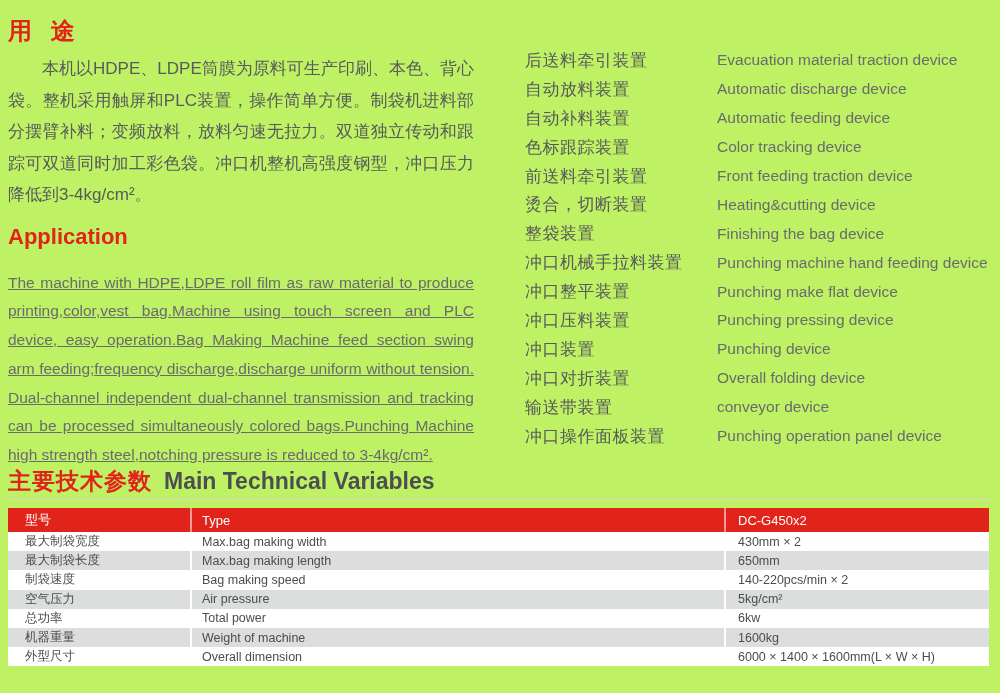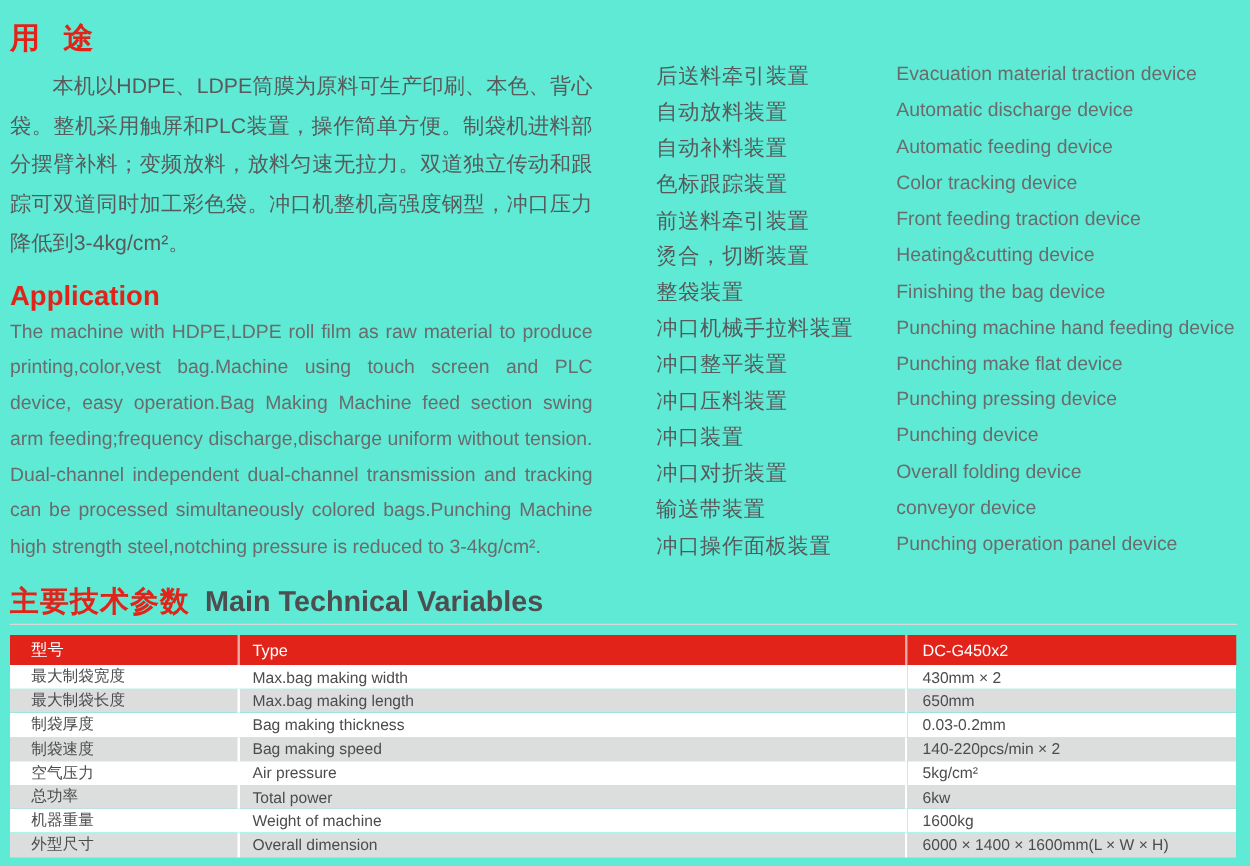--- a/index.html
+++ b/index.html
@@ -6,21 +6,21 @@
     --red:#e2231a;
     --heading-dark:#4d4e50;
     --body-text:#595a5c;
     --stripe:#dcdddd;
   }
   *{box-sizing:border-box;}
   html,body{margin:0;padding:0;background:#ffffff;}
   .page{
     position:relative;
     width:1000px;height:693px;
-    background:#5eead4;
+    background:#bef264;
     overflow:hidden;
     font-family:"Liberation Sans","DejaVu Sans",sans-serif;
   }
 
   
   .left-col{position:absolute;left:8px;top:16px;width:466px;}
   .usage-title{
     margin:0;font-size:24px;line-height:30px;font-weight:bold;
     color:var(--red);word-spacing:10px;letter-spacing:1px;
   }
@@ -28,23 +28,23 @@
     margin:7px 0 0 0;
     font-size:17px;line-height:31.5px;
     color:var(--body-text);
     text-align:justify;text-indent:2em;
   }
   .application-title{
     margin:12px 0 0 0;font-size:22px;line-height:28px;
     font-weight:bold;color:var(--red);
   }
   .application-body{
-    margin:1px 0 0 0;
+    margin:18px 0 0 0;
     font-size:15.5px;line-height:28.8px;
-    color:#6a6b6d;text-align:justify;
+    color:#6a6b6d;text-align:justify;text-decoration:underline;
   }
 
   
   .device-list{position:absolute;left:525px;top:46px;width:470px;}
   .device-row{display:flex;align-items:center;height:28.9px;}
   .device-zh{
     width:192px;flex:0 0 192px;
     font-size:17px;color:#58595b;letter-spacing:0.5px;
   }
   .device-en{font-size:15.5px;color:#6a6b6d;}
@@ -176,25 +176,20 @@
           <td>最大制袋宽度</td>
           <td>Max.bag making width</td>
           <td>430mm × 2</td>
         </tr>
         <tr>
           <td>最大制袋长度</td>
           <td>Max.bag making length</td>
           <td>650mm</td>
         </tr>
         <tr>
-          <td>制袋厚度</td>
-          <td>Bag making thickness</td>
-          <td>0.03-0.2mm</td>
-        </tr>
-        <tr>
           <td>制袋速度</td>
           <td>Bag making speed</td>
           <td>140-220pcs/min × 2</td>
         </tr>
         <tr>
           <td>空气压力</td>
           <td>Air pressure</td>
           <td>5kg/cm²</td>
         </tr>
         <tr>

